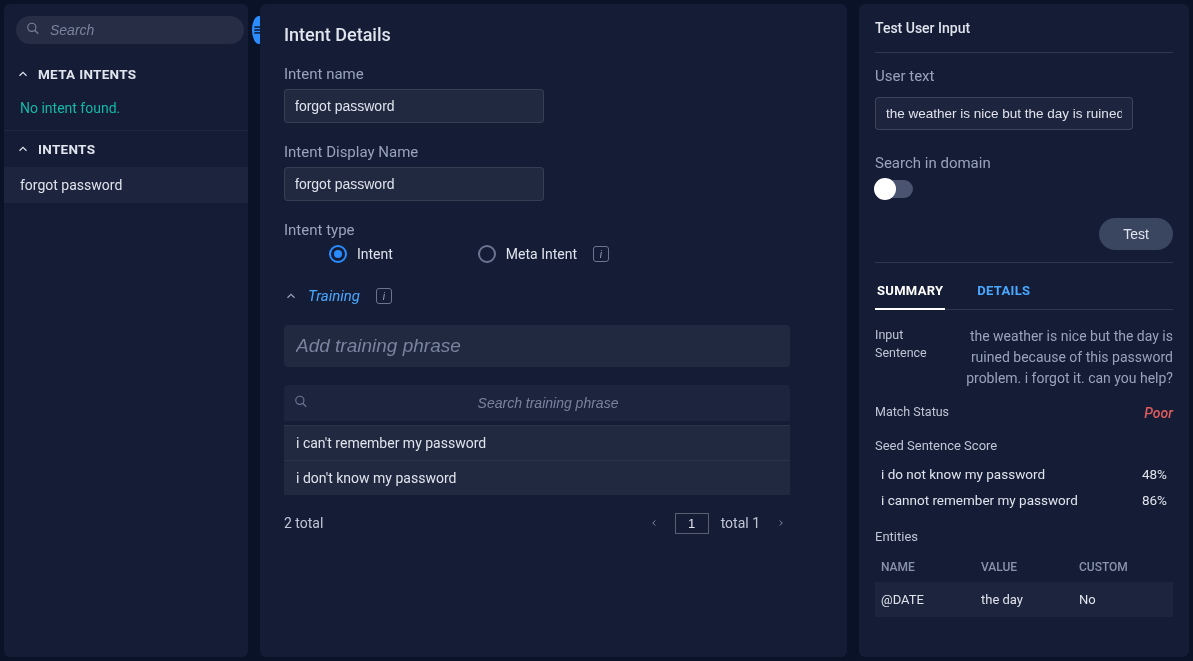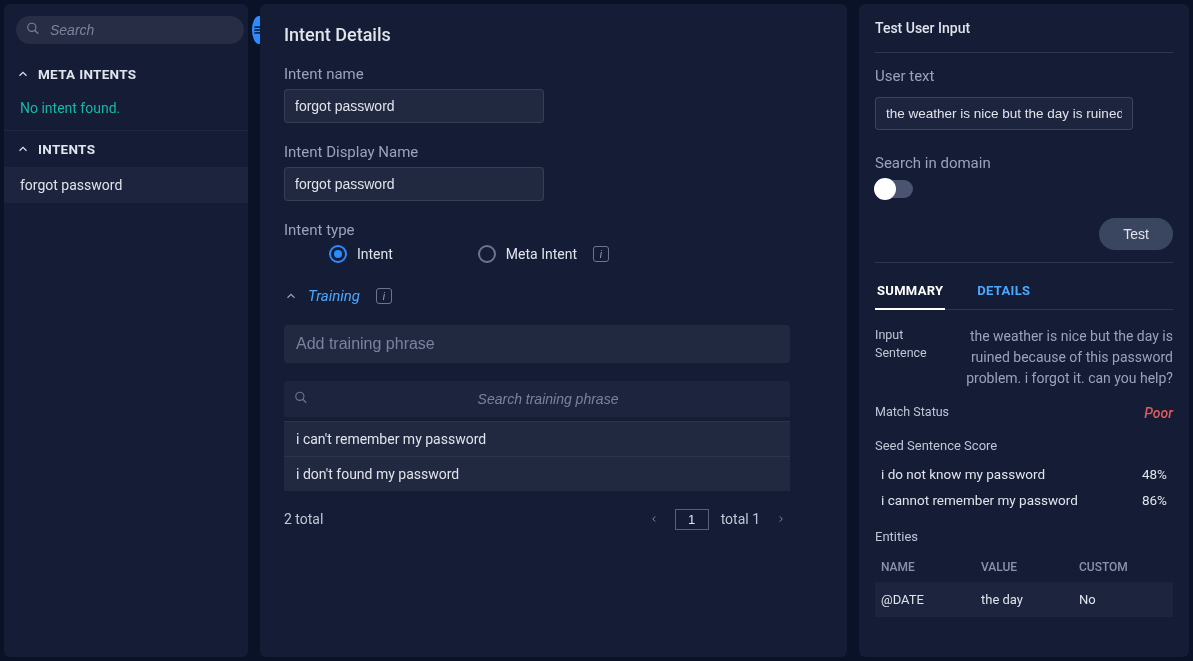--- a/index.html
+++ b/index.html
@@ -171,21 +171,22 @@
   font-size: 15px;
   font-style: italic;
 }
 .add-phrase {
   width: 506px;
   background: rgba(255,255,255,0.06);
   border: none;
   border-radius: 4px;
   padding: 10px 12px;
   color: #ef4444;
-  font-size: 16px;
+  font-size: 19px;
+  font-style: italic;
   margin-bottom: 18px;
 }
 .search-phrase-wrap {
   width: 506px;
   position: relative;
   margin-bottom: 4px;
 }
 .search-phrase {
   width: 100%;
   background: rgba(255,255,255,0.04);
@@ -424,21 +425,21 @@
   <div class="search-phrase-wrap">
     <span class="mag" style="position:absolute;left:10px;top:50%;transform:translateY(-50%);color:#6b7591;">
       <svg width="14" height="14" viewBox="0 0 24 24" fill="none" stroke="currentColor" stroke-width="2">
           <circle cx="10" cy="10" r="7"></circle>
           <line x1="21" y1="21" x2="15" y2="15"></line>
         </svg>
     </span>
     <input class="search-phrase" placeholder="Search training phrase" style="">
   </div>
   <div class="phrase-row">i can't remember my password</div>
-  <div class="phrase-row">i don't found my password</div>
+  <div class="phrase-row">i don't know my password</div>
 
   <div class="pagination">
     <span>2 total</span>
     <div class="pag-right">
       <span class="pag-arrow">
         <svg width="10" height="10" viewBox="0 0 24 24" fill="none" stroke="currentColor" stroke-width="2">
             <polyline points="15 18 9 12 15 6"></polyline>
           </svg>
       </span>
       <input class="pag-input" value="1" style="">

